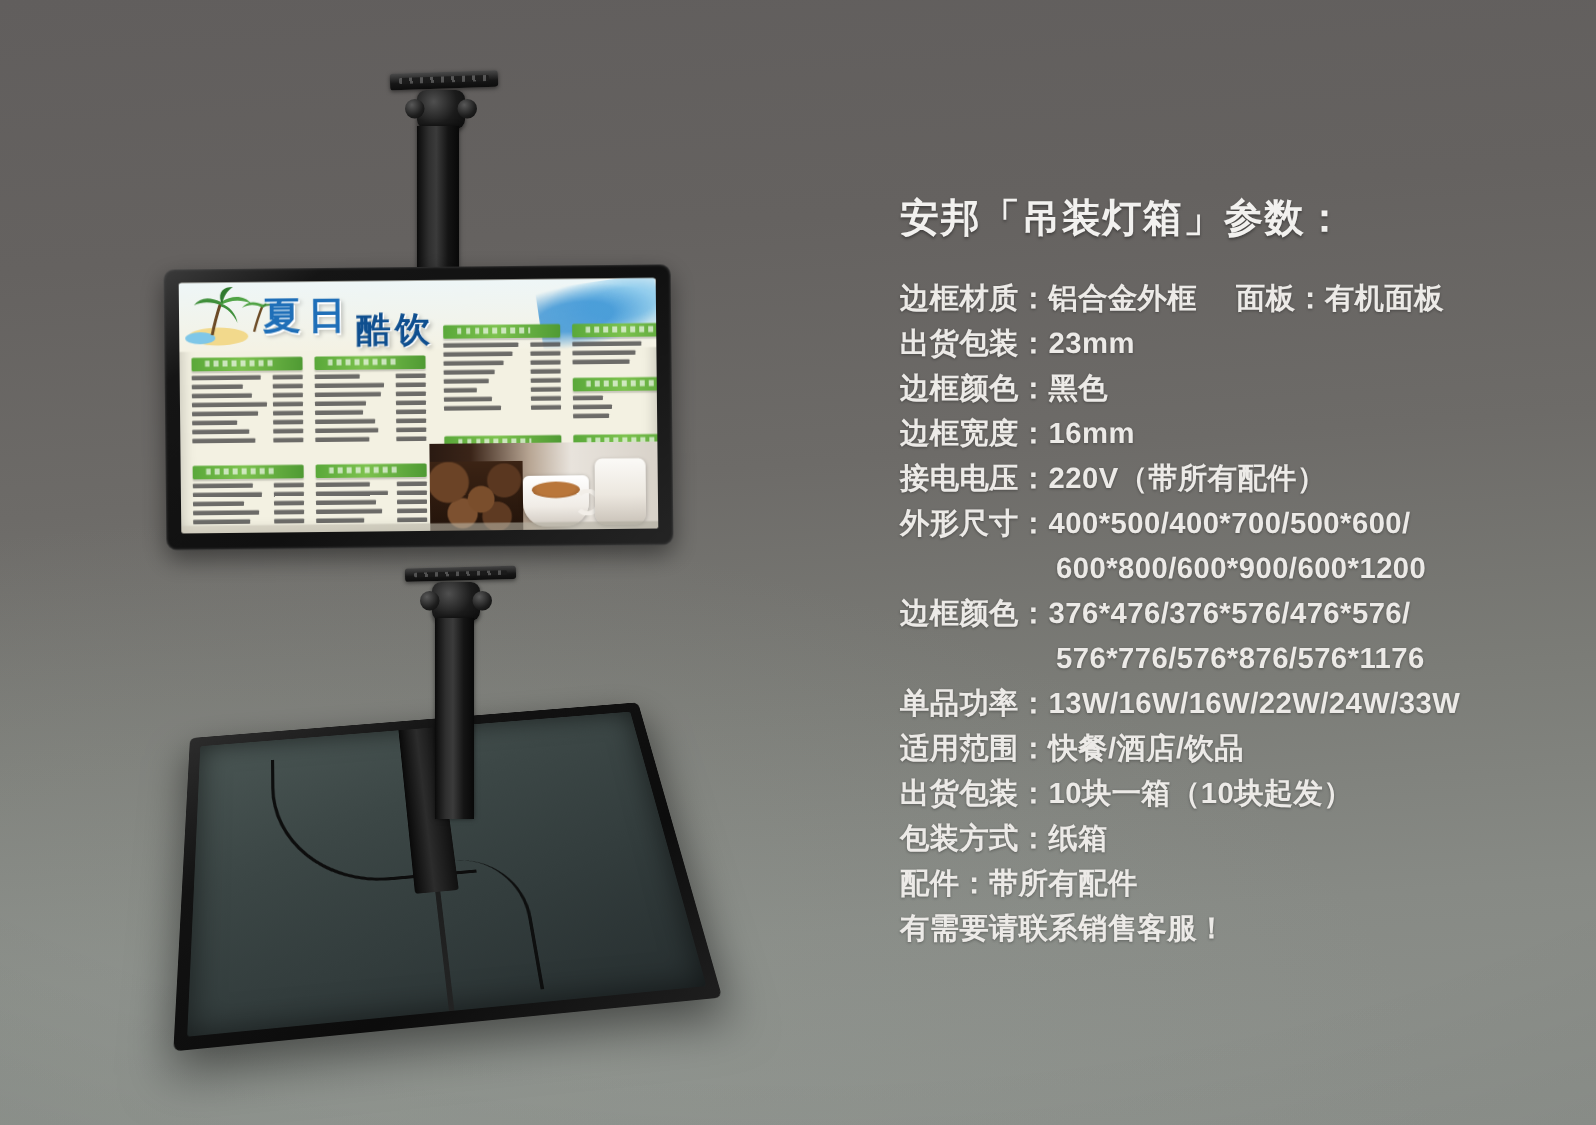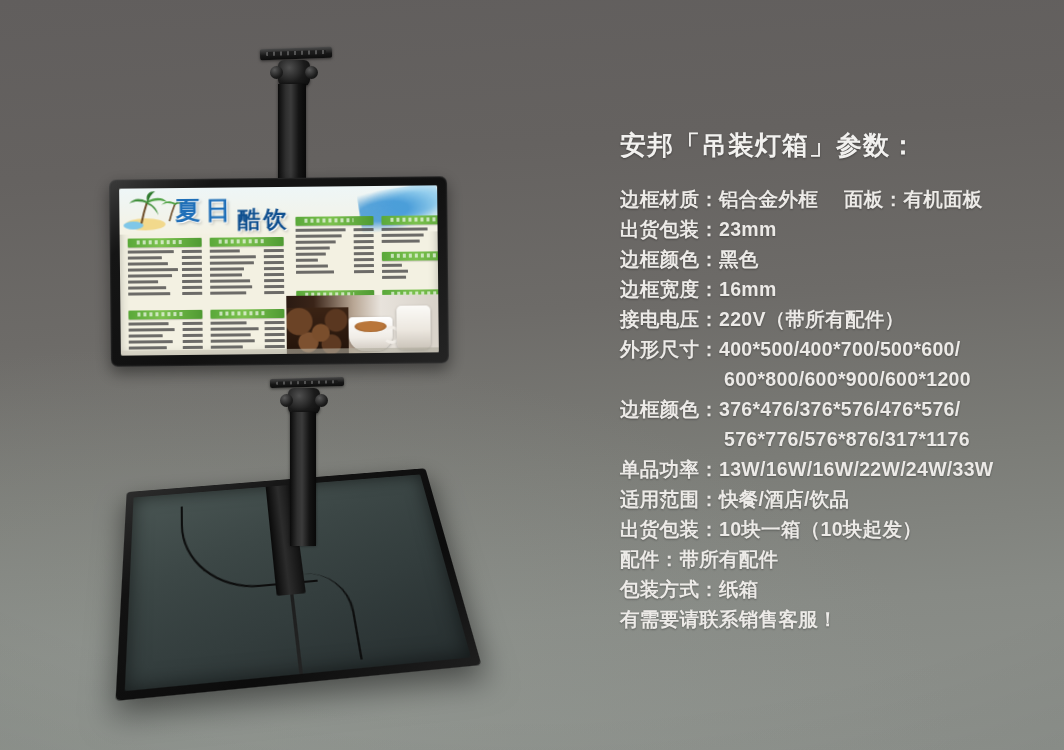--- a/index.html
+++ b/index.html
@@ -16,21 +16,21 @@
       linear-gradient(176deg,#615e5d 0%,#656260 22%,#6d6b68 42%,#7b7c77 62%,#878a85 80%,#8d918c 100%);
   }
   
   #stage:after{
     content:"";position:absolute;inset:0;pointer-events:none;
     background:
       radial-gradient(130% 100% at 50% 40%, rgba(0,0,0,0) 55%, rgba(0,0,0,.10) 100%);
   }
 
   
-  .spec-panel{position:absolute;left:620px;top:128px;width:430px;z-index:6;}
+  .spec-panel{position:absolute;left:600px;top:128px;width:430px;z-index:6;}
   .spec-title{
     font-size:26px;font-weight:bold;color:#f2f1ef;letter-spacing:1px;
     line-height:34px;margin:0 0 22px 0;white-space:nowrap;
     text-shadow:0 1px 2px rgba(0,0,0,.35);
   }
   .spec-line{
     font-size:19.5px;font-weight:bold;color:#eceae7;line-height:30px;
     white-space:nowrap;letter-spacing:.3px;
     text-shadow:0 1px 2px rgba(0,0,0,.33);
   }
@@ -536,38 +536,38 @@
     </div>
 
     <div class="spec-line">
       <span>外形尺寸：</span><span>400*500/400*700/500*600/</span>
     </div>
     <div class="spec-line cont">600*800/600*900/600*1200</div>
 
     <div class="spec-line">
       <span>边框颜色：</span><span>376*476/376*576/476*576/</span>
     </div>
-    <div class="spec-line cont">576*776/576*876/317*1176</div>
+    <div class="spec-line cont">576*776/576*876/576*1176</div>
 
     <div class="spec-line">
       <span>单品功率：</span><span>13W/16W/16W/22W/24W/33W</span>
     </div>
 
     <div class="spec-line">
       <span>适用范围：</span><span>快餐/酒店/饮品</span>
     </div>
 
     <div class="spec-line">
       <span>出货包装：</span><span>10块一箱（10块起发）</span>
     </div>
 
     <div class="spec-line">
+      <span>包装方式：</span><span>纸箱</span>
+    </div>
+
+    <div class="spec-line">
       <span>配件：</span><span>带所有配件</span>
-    </div>
-
-    <div class="spec-line">
-      <span>包装方式：</span><span>纸箱</span>
     </div>
 
     <div class="spec-line">有需要请联系销售客服！</div>
   </div>
 
 </div>
 
 </body></html>

